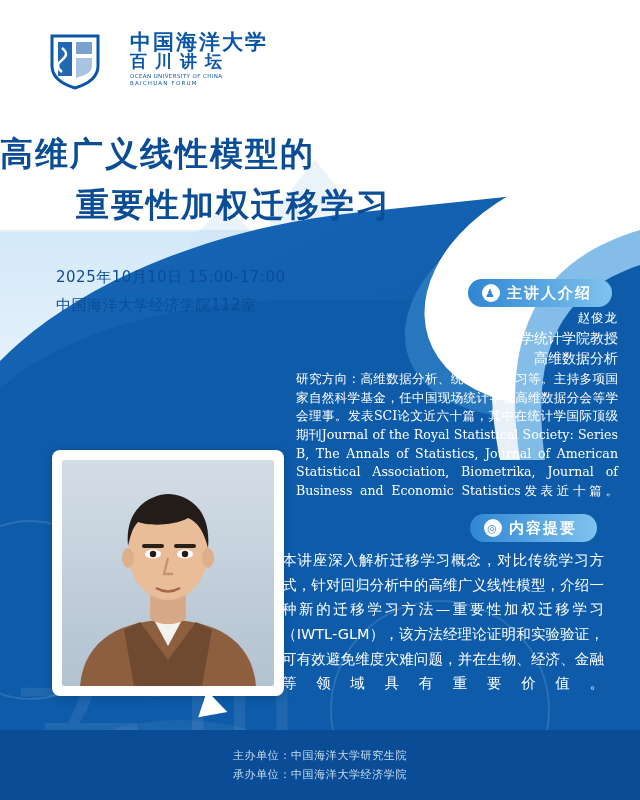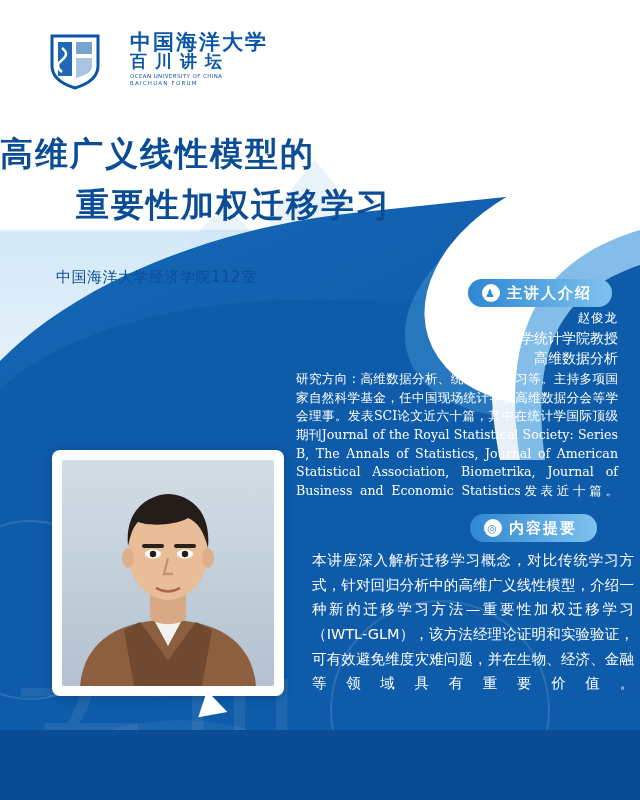--- a/index.html
+++ b/index.html
@@ -202,21 +202,21 @@
     right: 22px; top: 370px; width: 322px;
     z-index: 6;
     color: #ffffff; font-size: 12.6px; line-height: 1.48;
     text-align: justify; text-align-last: justify;
     font-family: "DejaVu Serif", serif;
   }
 
   
   .abstract {
     position: absolute;
-    right: 6px; top: 548px; width: 322px;
+    right: 36px; top: 548px; width: 322px;
     z-index: 6;
     color: #ffffff; font-size: 14.5px; line-height: 1.7;
     text-align: justify; text-align-last: justify;
     font-family: "DejaVu Sans", sans-serif;
   }
 
   
   .portrait-bubble {
     position: absolute;
     left: 52px; top: 450px;
@@ -327,20 +327,21 @@
       <div class="logo-en2">BAICHUAN FORUM</div>
     </div>
   </div>
 
   <div class="title-block">
     <div class="title-line l1">高维广义线性模型的</div>
     <div class="title-line l2">重要性加权迁移学习</div>
   </div>
 
   <div class="meta-block">
+    <div class="meta-date">2025年10月10日 15:00-17:00</div>
     <div class="meta-place">中国海洋大学经济学院112室</div>
   </div>
 
   <div class="pill" id="pill-speaker">
     <span class="pill-ico">♟</span>
     <span>主讲人介绍</span>
   </div>
   <div class="speaker-name">赵俊龙</div>
   <div class="speaker-title">
     <div>北京师范大学统计学院教授</div>
@@ -385,14 +386,18 @@
 
         <path d="M106,98 L102,114 h9" fill="none" stroke="#c7936f" stroke-width="2.4"></path>
         <path d="M94,128 q12,7 24,0" fill="none" stroke="#a9654c" stroke-width="2.6"></path>
 
         <ellipse cx="66" cy="98" rx="6" ry="10" fill="#dfae8a"></ellipse>
         <ellipse cx="146" cy="98" rx="6" ry="10" fill="#dfae8a"></ellipse>
       </svg>
     </div>
   </div>
 
+  <div class="footer-lines">
+    <div>主办单位：中国海洋大学研究生院</div>
+    <div>承办单位：中国海洋大学经济学院</div>
+  </div>
 
 </div>
 
 </body></html>

